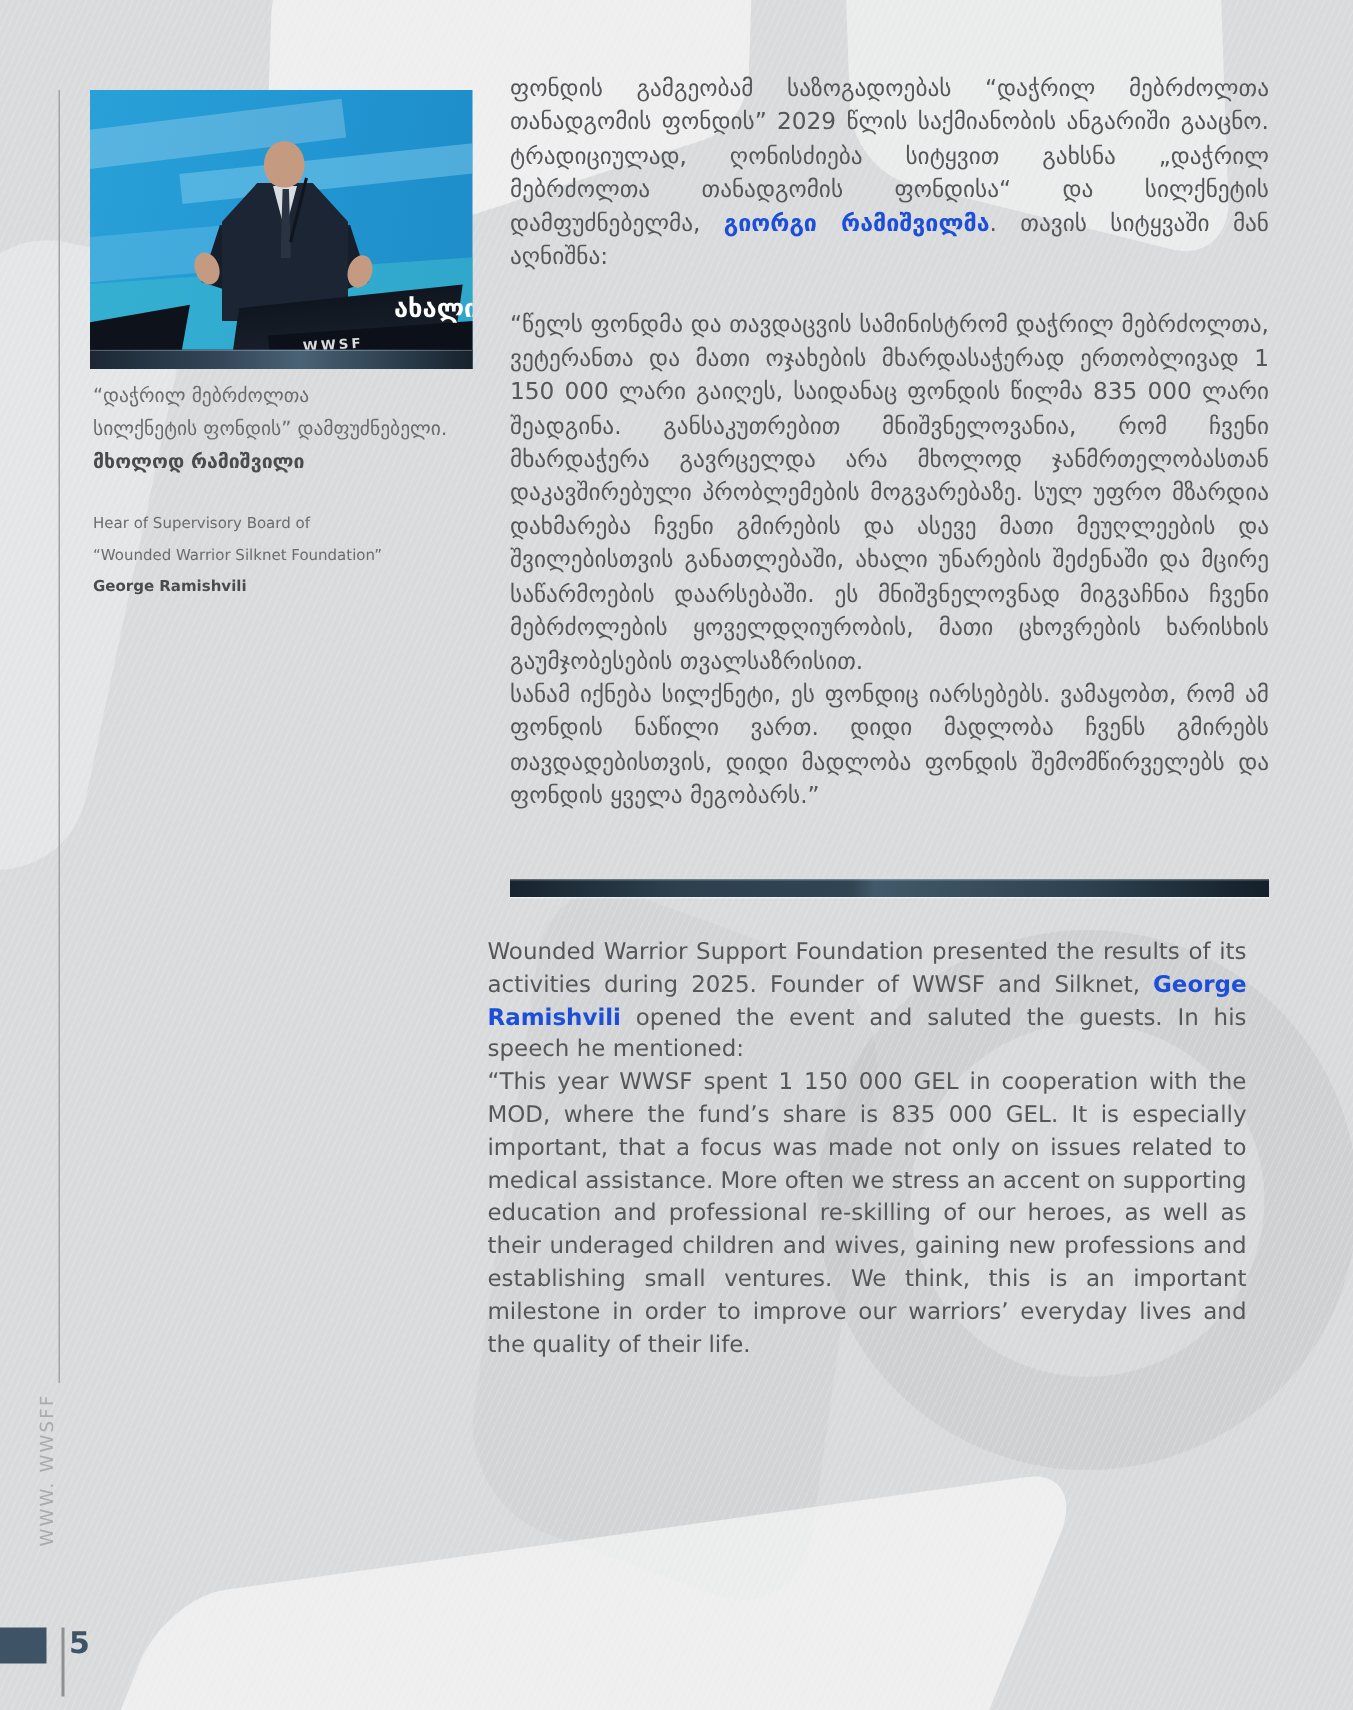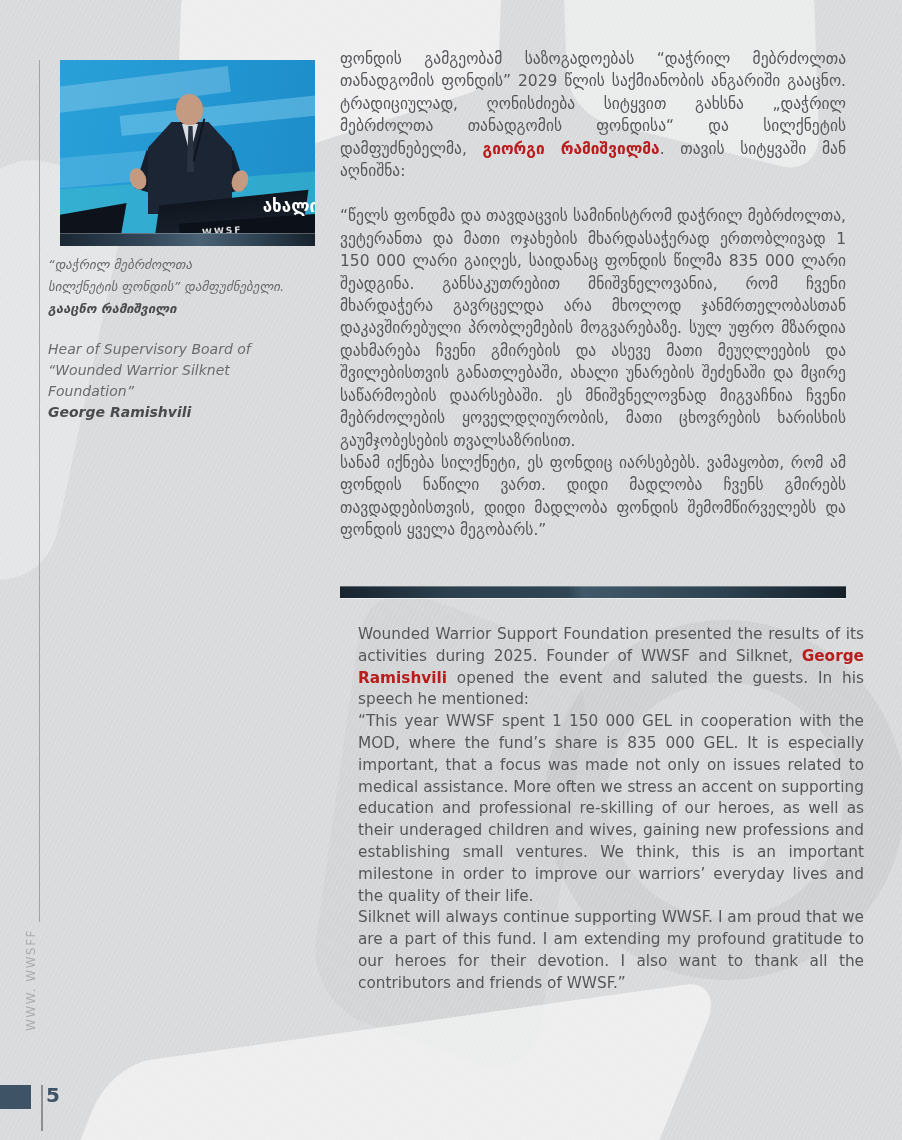--- a/index.html
+++ b/index.html
@@ -85,37 +85,37 @@
     background:#10151d; transform:rotate(14deg); }
   .ph-overlay-text { position:absolute; right:-4px; top:136px; color:#ffffff;
     font-weight:bold; font-size:17px; white-space:nowrap; }
   .ph-logos { position:absolute; left:142px; top:166px; color:rgba(255,255,255,.85);
     font-size:9px; letter-spacing:2px; font-weight:bold; transform:rotate(-4deg); }
   .ph-bottombar { position:absolute; left:0; bottom:0; width:100%; height:13px;
     background:linear-gradient(to right,#1b2733 0%,#34485a 35%,#4a6275 55%,#2c3f4e 80%,#17222c 100%);
     box-shadow:inset 0 1px 0 rgba(255,255,255,.25); }
 
   
-  .caption { position:absolute; left:48px; width:256px; font-style:italic; color:#6a6b6e; }
+  .caption { position:absolute; left:62px; width:256px; color:#6a6b6e; }
   .caption-ka { top:254px; font-size:13px; line-height:22px; }
-  .caption-en { top:339px; font-size:14px; line-height:21px; }
+  .caption-en { top:339px; font-size:10px; line-height:21px; }
   .caption .cap-name { font-weight:bold; color:#4a4b4e; }
 
   
   .article { position:absolute; left:340px; top:48px; width:506px; }
   .ka-text { font-size:15.5px; line-height:22.4px; text-align:justify; color:#55565a; }
-  .ka-text b, .en-text b { color:#b91c1c; }
+  .ka-text b, .en-text b { color:#1d4ed8; }
   .ka-para1 { margin-bottom:23px; }
   .divider {
     position:absolute; left:340px; top:586px; width:506px; height:12px;
     background:linear-gradient(to right,#18242e 0%,#2c404e 22%,#44607260 45%,#41596a 48%,#2e4351 75%,#141f29 100%);
     background-color:#233542;
     box-shadow:inset 0 1px 0 rgba(255,255,255,.3), 0 1px 0 rgba(255,255,255,.5);
   }
-  .en-block { position:absolute; left:358px; top:624px; width:506px; }
+  .en-block { position:absolute; left:325px; top:624px; width:506px; }
   .en-text { font-size:15.3px; line-height:21.8px; text-align:justify; color:#55565a; }
   .en-text + .en-text { }
 </style>
 </head>
 <body>
 
 <div class="wm wm-ribbon1"></div>
 <div class="wm wm-ribbon2"></div>
 <div class="wm wm-circle"></div>
 <div class="wm wm-mid"></div>
@@ -145,41 +145,40 @@
     <div class="ph-podium"></div>
     <div class="ph-podium2"></div>
     <div class="ph-logos">WWSF</div>
     <div class="ph-overlay-text">ახალი</div>
     <div class="ph-bottombar"></div>
   </div>
 
   <div class="caption caption-ka">
     <div>“დაჭრილ მებრძოლთა</div>
     <div>სილქნეტის ფონდის” დამფუძნებელი.</div>
-    <div class="cap-name">გააცნო რამიშვილი</div>
+    <div class="cap-name">მხოლოდ რამიშვილი</div>
   </div>
 
   <div class="caption caption-en">
     <div>Hear of Supervisory Board of</div>
     <div>“Wounded Warrior Silknet Foundation”</div>
     <div class="cap-name">George Ramishvili</div>
   </div>
 
   <div class="article">
     <p class="ka-text ka-para1"><span>ფონდის გამგეობამ საზოგადოებას “დაჭრილ მებრძოლთა თანადგომის ფონდის” 2029 წლის საქმიანობის ანგარიში გააცნო. ტრადიციულად, ღონისძიება სიტყვით გახსნა „დაჭრილ მებრძოლთა თანადგომის ფონდისა“ და სილქნეტის დამფუძნებელმა, </span><b>გიორგი რამიშვილმა</b><span>. თავის სიტყვაში მან აღნიშნა:</span></p>
     <p class="ka-text">“წელს ფონდმა და თავდაცვის სამინისტრომ დაჭრილ მებრძოლთა, ვეტერანთა და მათი ოჯახების მხარდასაჭერად ერთობლივად 1 150 000 ლარი გაიღეს, საიდანაც ფონდის წილმა 835 000 ლარი შეადგინა. განსაკუთრებით მნიშვნელოვანია, რომ ჩვენი მხარდაჭერა გავრცელდა არა მხოლოდ ჯანმრთელობასთან დაკავშირებული პრობლემების მოგვარებაზე. სულ უფრო მზარდია დახმარება ჩვენი გმირების და ასევე მათი მეუღლეების და შვილებისთვის განათლებაში, ახალი უნარების შეძენაში და მცირე საწარმოების დაარსებაში. ეს მნიშვნელოვნად მიგვაჩნია ჩვენი მებრძოლების ყოველდღიურობის, მათი ცხოვრების ხარისხის გაუმჯობესების თვალსაზრისით.</p>
     <p class="ka-text">სანამ იქნება სილქნეტი, ეს ფონდიც იარსებებს. ვამაყობთ, რომ ამ ფონდის ნაწილი ვართ. დიდი მადლობა ჩვენს გმირებს თავდადებისთვის, დიდი მადლობა ფონდის შემომწირველებს და ფონდის ყველა მეგობარს.”</p>
   </div>
 
   <div class="divider"></div>
 
   <div class="en-block">
     <p class="en-text"><span>Wounded Warrior Support Foundation presented the results of its activities during 2025. Founder of WWSF and Silknet, </span><b>George Ramishvili</b><span> opened the event and saluted the guests. In his speech he mentioned:</span></p>
     <p class="en-text">“This year WWSF spent 1 150 000 GEL in cooperation with the MOD, where the fund’s share is 835 000 GEL. It is especially important, that a focus was made not only on issues related to medical assistance. More often we stress an accent on supporting education and professional re-skilling of our heroes, as well as their underaged children and wives, gaining new professions and establishing small ventures. We think, this is an important milestone in order to improve our warriors’ everyday lives and the quality of their life.</p>
-    <p class="en-text">Silknet will always continue supporting WWSF. I am proud that we are a part of this fund. I am extending my profound gratitude to our heroes for their devotion. I also want to thank all the contributors and friends of WWSF.”</p>
   </div>
 
   <div class="site-vertical">WWW. WWSFF</div>
   <div class="page-tab"></div>
   <div class="vline-short"></div>
   <div class="page-number">5</div>
 
 </div>
 
 </body></html>

